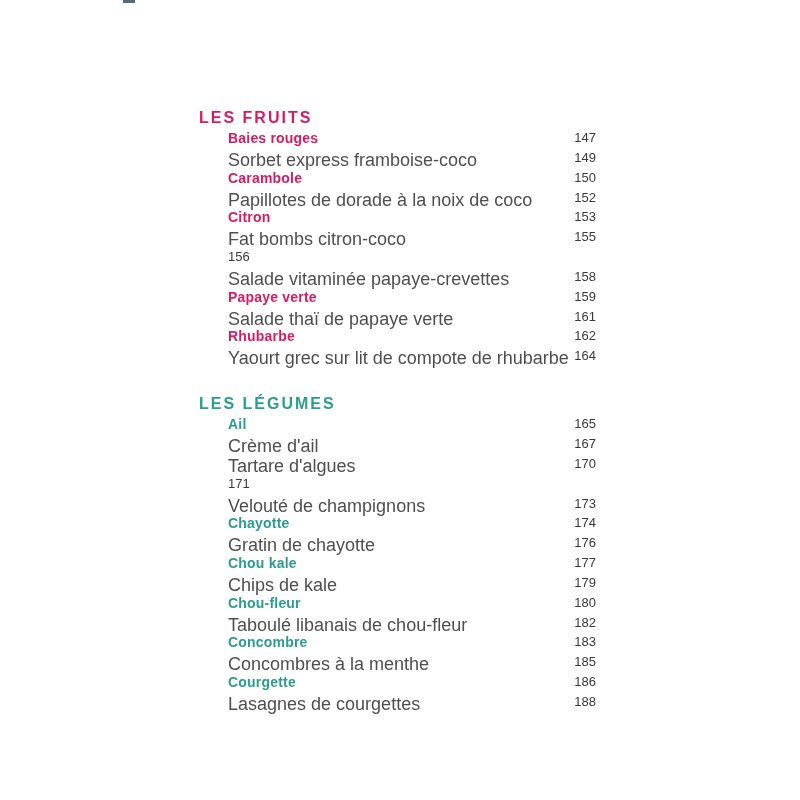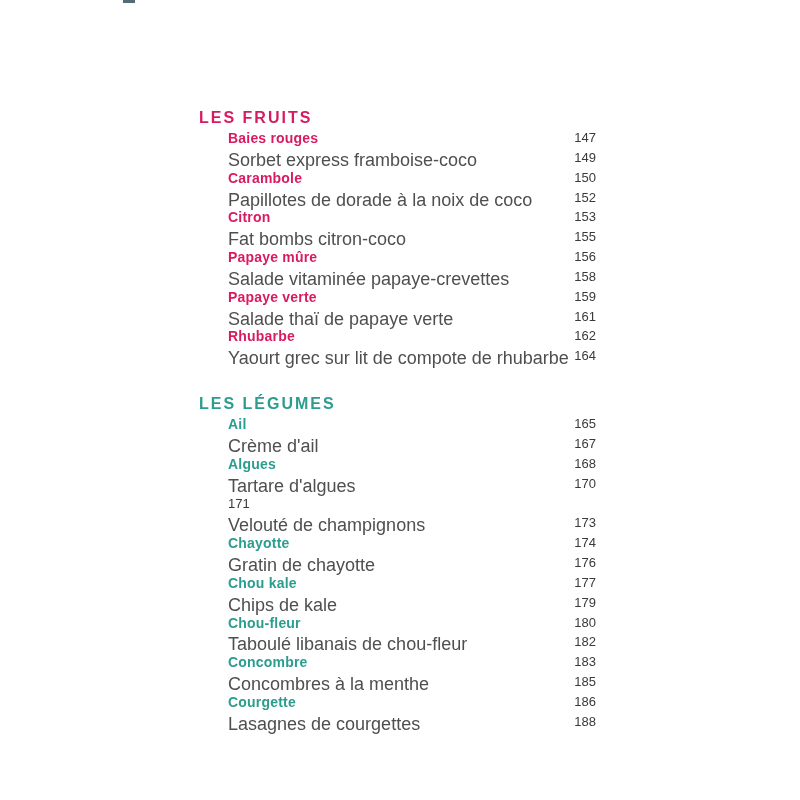--- a/index.html
+++ b/index.html
@@ -99,21 +99,20 @@
     <span class="label">Citron</span>
     <span class="pagenum">153</span>
   </div>
 
   <div class="row recipe">
     <span class="label">Fat bombs citron-coco</span>
     <span class="pagenum">155</span>
   </div>
 
   <div class="row category">
-    <span class="label">Papaye mûre</span>
     <span class="pagenum">156</span>
   </div>
 
   <div class="row recipe">
     <span class="label">Salade vitaminée papaye-crevettes</span>
     <span class="pagenum">158</span>
   </div>
 
   <div class="row category">
     <span class="label">Papaye verte</span>
@@ -143,24 +142,20 @@
   <div class="row category">
     <span class="label">Ail</span>
     <span class="pagenum">165</span>
   </div>
 
   <div class="row recipe">
     <span class="label">Crème d'ail</span>
     <span class="pagenum">167</span>
   </div>
 
-  <div class="row category">
-    <span class="label">Algues</span>
-    <span class="pagenum">168</span>
-  </div>
 
   <div class="row recipe">
     <span class="label">Tartare d'algues</span>
     <span class="pagenum">170</span>
   </div>
 
   <div class="row category">
     <span class="pagenum">171</span>
   </div>
 

